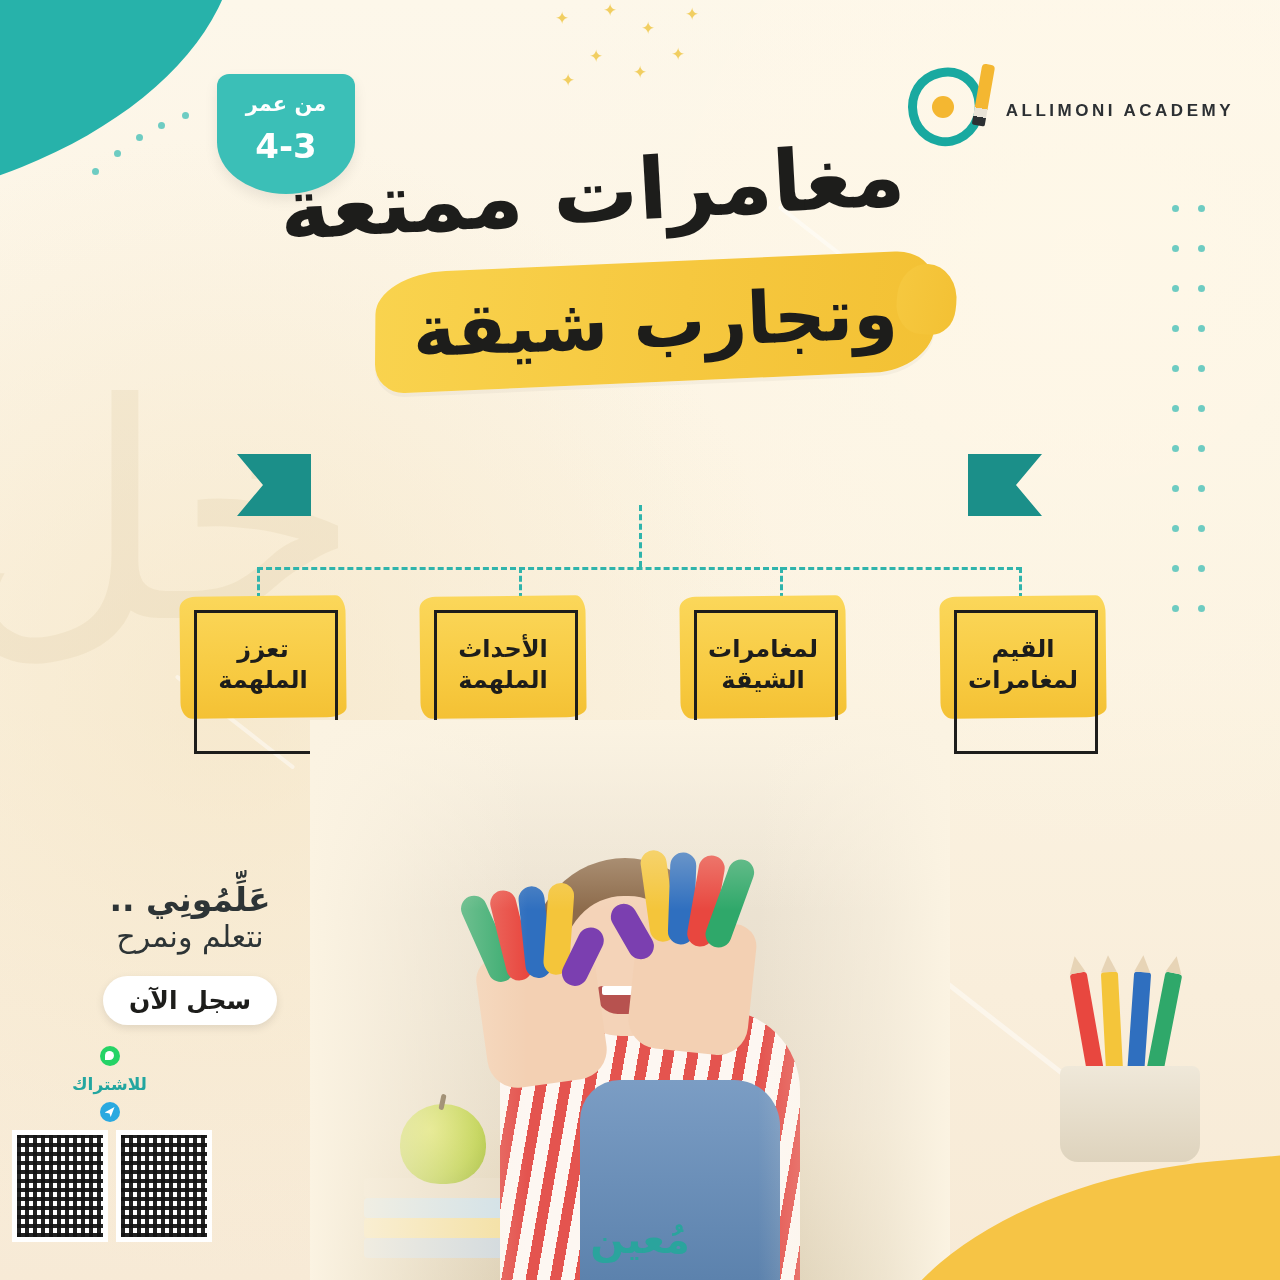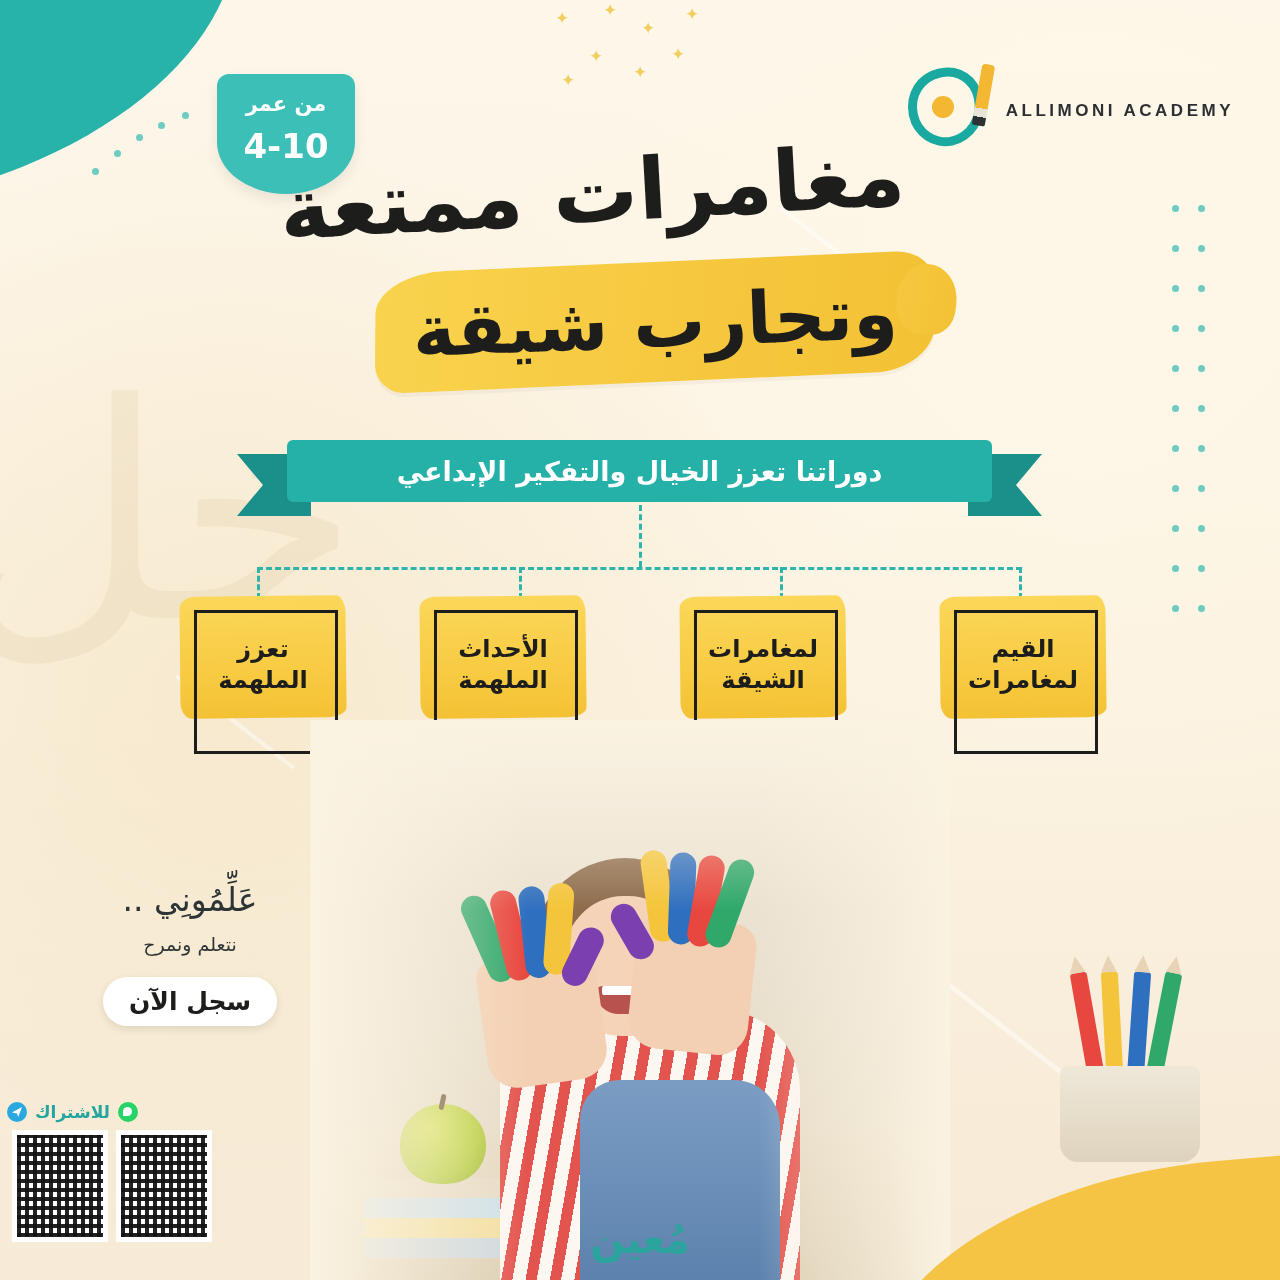--- a/index.html
+++ b/index.html
@@ -520,28 +520,27 @@
   
   .slogan {
     position: absolute;
     right: 1000px;
     top: 880px;
     width: 180px;
     text-align: center;
   }
   .slogan .line1 {
     font-size: 33px;
-    font-weight: normal;
+    font-weight: bold;
     color: #2d3436;
     font-family: "DejaVu Sans", sans-serif;
   }
   .slogan .line2 {
-    font-size: 19px;
+    font-size: 30px;
     color: #2d3436;
-    margin-top: 14px;
     font-family: "DejaVu Sans", sans-serif;
   }
   .cta {
     display: inline-block;
     margin-top: 22px;
     background: #ffffff;
     color: #1d1d1b;
     font-size: 25px;
     font-weight: bold;
     padding: 10px 26px;
@@ -557,20 +556,21 @@
     bottom: 38px;
     width: 205px;
   }
   .qr-head {
     display: flex;
     align-items: center;
     justify-content: flex-end;
     gap: 8px;
     margin-bottom: 8px;
     direction: rtl;
+    flex-direction: column;
   }
   .qr-head .sub {
     display: flex;
     align-items: center;
     gap: 6px;
     font-size: 17px;
     font-weight: bold;
     color: #23a6a0;
     font-family: "DejaVu Sans", sans-serif;
   }
@@ -698,33 +698,32 @@
     </div>
     <div class="logo-mark">
       <div class="ring"></div>
       <div class="sun"></div>
       <div class="pencil"></div>
     </div>
   </div>
 
   <div class="age-badge">
     <div class="label">من عمر</div>
-    <div class="value">4-10</div>
+    <div class="value">4-3</div>
   </div>
 
   <div class="headline1">مغامرات ممتعة</div>
   <div class="headline2-wrap">
     <div class="brush"></div>
     <div class="headline2">وتجارب شيقة</div>
   </div>
 
   <div class="ribbon">
     <div class="tail left"></div>
     <div class="tail right"></div>
-    <div class="body">دوراتنا تعزز الخيال والتفكير الإبداعي</div>
   </div>
 
   <div class="connector-v" style="right:638px; top:505px; height:62px;"></div>
   <div class="connector-h" style="right:258px; top:567px; width:765px;"></div>
   <div class="connector-v" style="right:258px; top:567px; height:32px;"></div>
   <div class="connector-v" style="right:497px; top:567px; height:32px;"></div>
   <div class="connector-v" style="right:758px; top:567px; height:32px;"></div>
   <div class="connector-v" style="right:1020px; top:567px; height:32px;"></div>
 
   <div class="cards">

